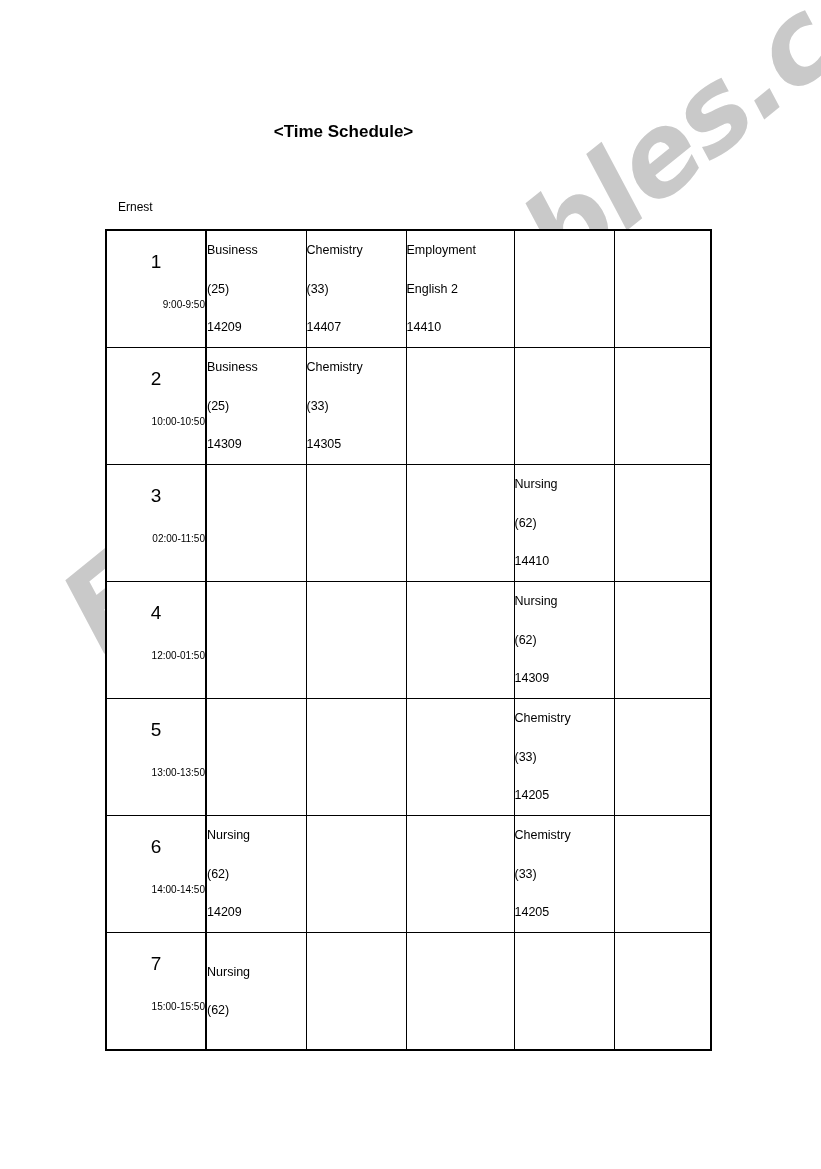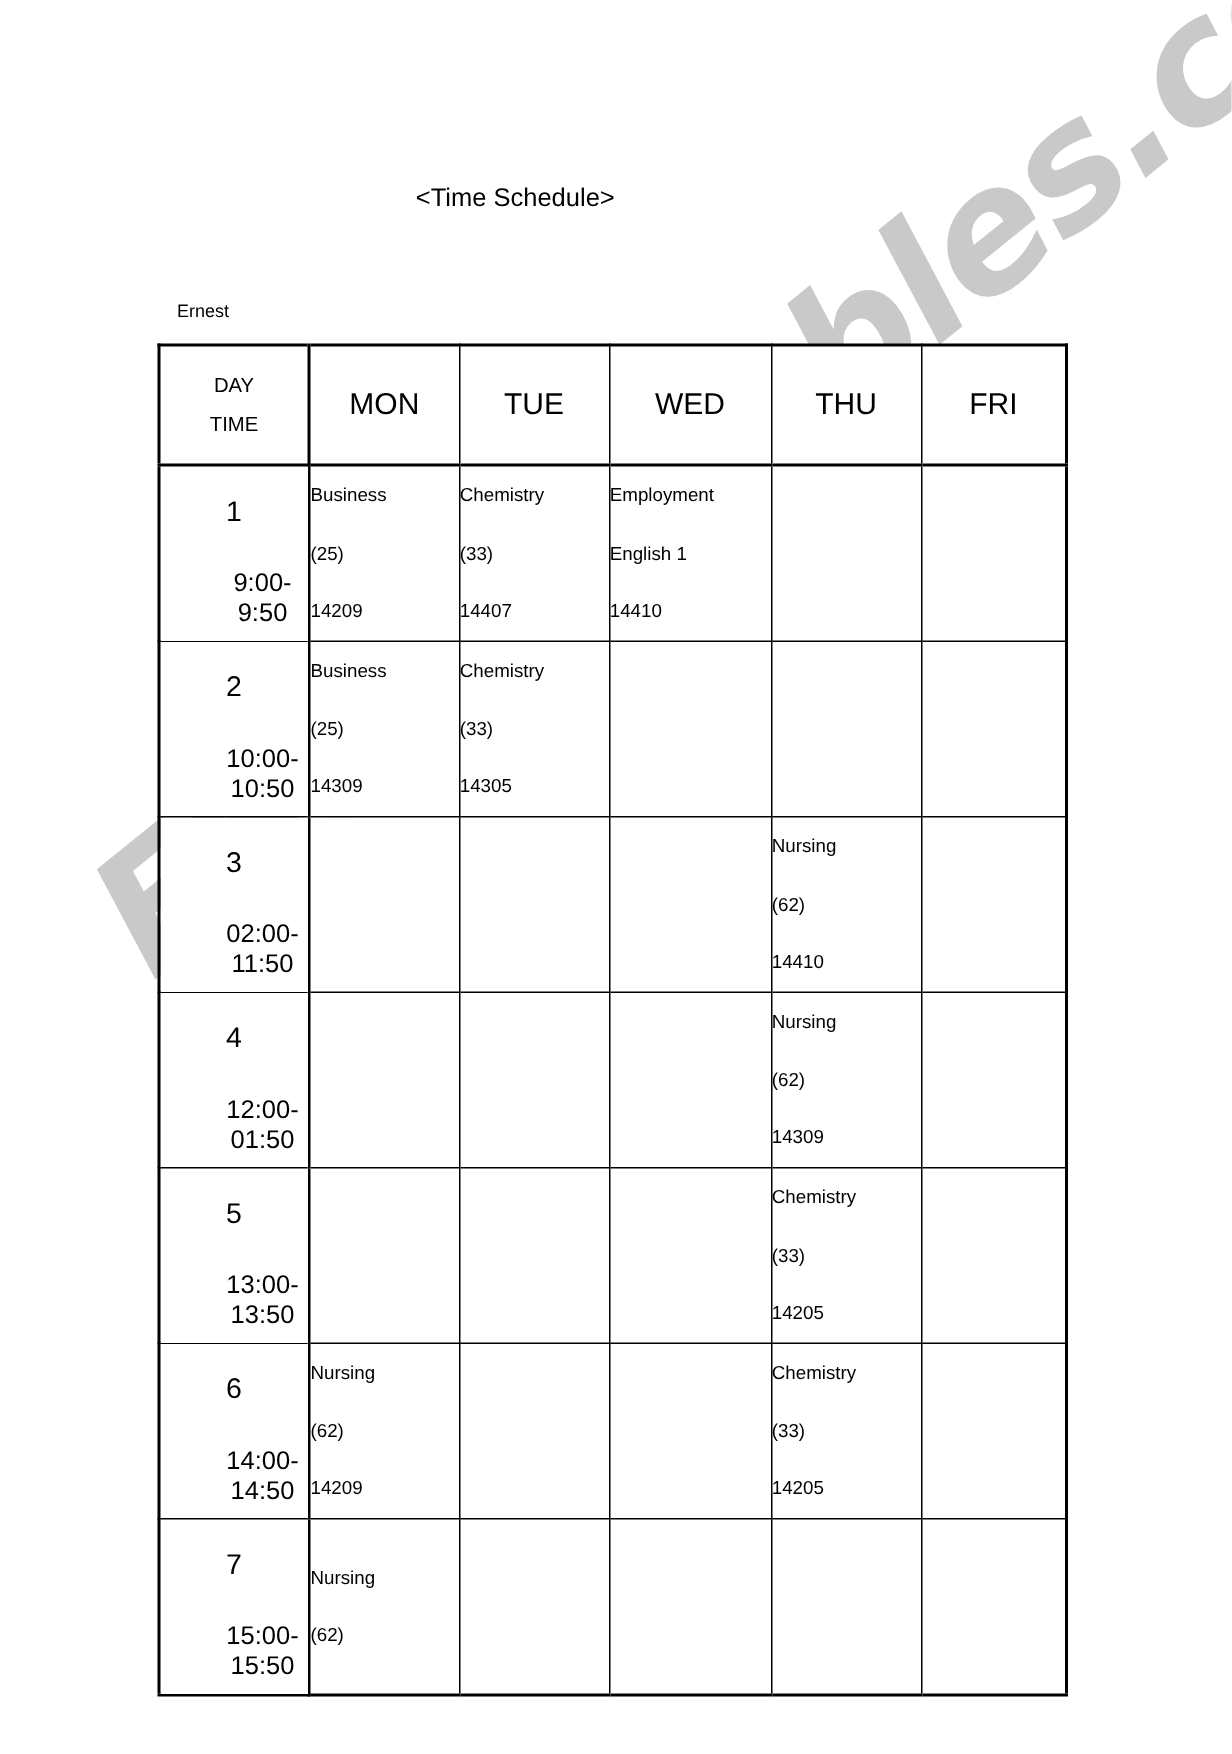--- a/index.html
+++ b/index.html
@@ -52,21 +52,21 @@
     z-index: 10;
   }
 
   #page-title {
     position: absolute;
     left: 0;
     top: 122px;
     width: 687px;
     text-align: center;
     font-size: 17px;
-    font-weight: normal;
+    font-weight: bold;
     letter-spacing: 0px;
   }
 
   #student-name {
     position: absolute;
     left: 118px;
     top: 200px;
     font-size: 12px;
     font-weight: normal;
   }
@@ -133,22 +133,22 @@
     right: 0;
     top: 20px;
     font-size: 19px;
     text-align: center;
   }
   td.period-cell .period-time {
     position: absolute;
     left: 0;
     right: 0;
     top: 68px;
-    font-size: 17px;
-    text-align: center;
+    font-size: 10px;
+    text-align: right;
     padding-left: 38px;
   }
 
   td.class-cell {
     height: 116px;
     text-align: left;
     vertical-align: top;
     padding-top: 10px;
   }
   td.class-cell .cl-line {
@@ -180,48 +180,37 @@
     <colgroup>
       <col class="c-time">
       <col class="c-mon">
       <col class="c-tue">
       <col class="c-wed">
       <col class="c-thu">
       <col class="c-fri">
     </colgroup>
     <tbody id="table-body">
         <tr>
-          <td class="corner-cell">
-            <div class="cc-line">DAY</div>
-            <div class="cc-line">TIME</div>
-          </td>
-          <td class="day-header">MON</td>
-          <td class="day-header">TUE</td>
-          <td class="day-header">WED</td>
-          <td class="day-header">THU</td>
-          <td class="day-header">FRI</td>
-        </tr>
-        <tr>
           <td class="period-cell">
             <div class="period-num">1</div>
             <div class="period-time">9:00-9:50</div>
           </td>
           <td class="class-cell">
             <div class="cl-line">Business</div>
             <div class="cl-line">(25)</div>
             <div class="cl-line">14209</div>
           </td>
           <td class="class-cell">
             <div class="cl-line">Chemistry</div>
             <div class="cl-line">(33)</div>
             <div class="cl-line">14407</div>
           </td>
           <td class="class-cell">
             <div class="cl-line">Employment</div>
-            <div class="cl-line">English 1</div>
+            <div class="cl-line">English 2</div>
             <div class="cl-line">14410</div>
           </td>
           <td class="class-cell empty-cell"></td>
           <td class="class-cell empty-cell"></td>
         </tr>
         <tr>
           <td class="period-cell">
             <div class="period-num">2</div>
             <div class="period-time">10:00-10:50</div>
           </td>

